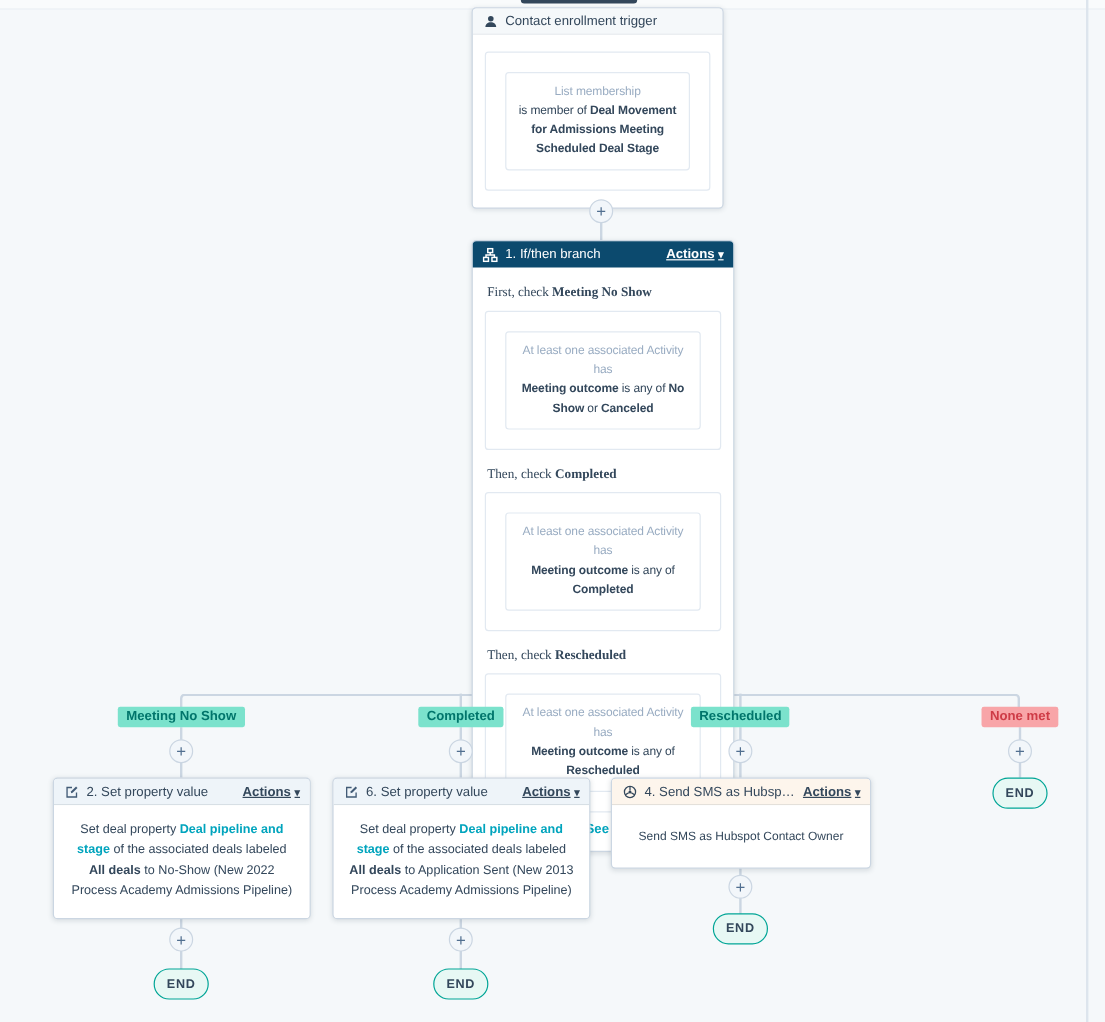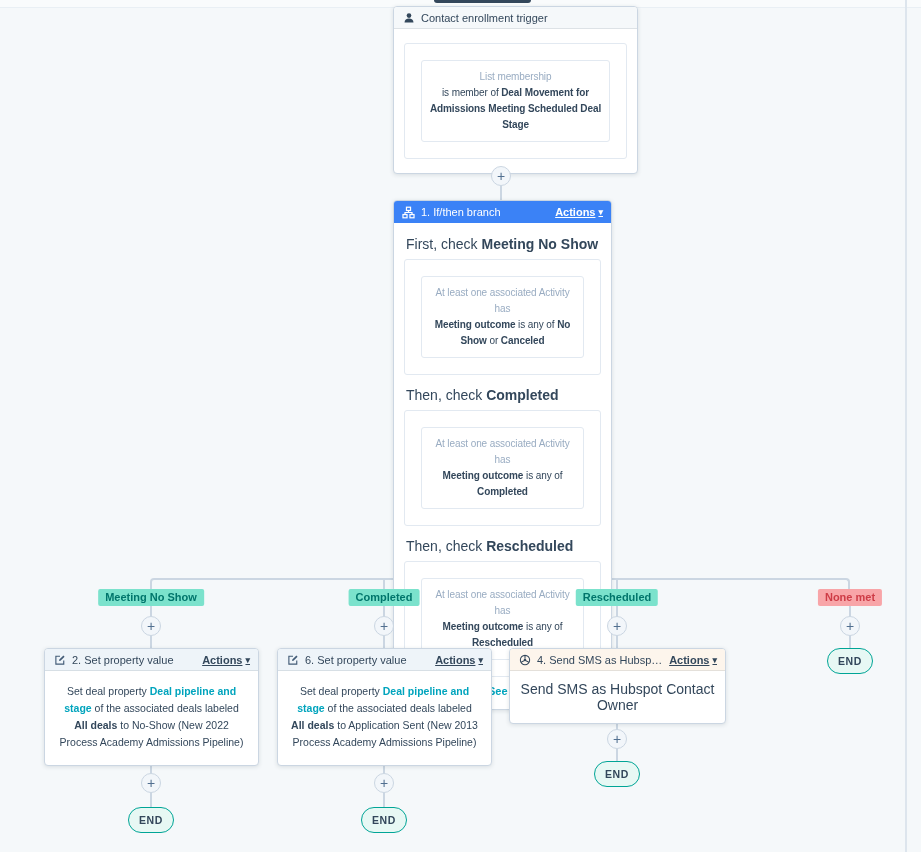--- a/index.html
+++ b/index.html
@@ -29,45 +29,45 @@
     position:absolute;background:#fff;border:1px solid #cbd6e2;border-radius:4px;
     box-shadow:0 1px 4px rgba(45,62,80,0.14);box-sizing:border-box;z-index:2;
   }
   .card-header{
     height:22px;display:flex;align-items:center;gap:6px;padding:0 8px;
     font-size:11px;border-radius:3px 3px 0 0;box-sizing:border-box;
     border-bottom:1px solid rgba(51,71,91,0.12);white-space:nowrap;
   }
   .hd-light{background:#f5f8fa;color:#33475b;}
   .hd-blue{background:#eef4f9;color:#33475b;}
-  .hd-dark{background:#3b82f6;color:#fff;border-bottom:none;}
+  .hd-dark{background:#0c4a6e;color:#fff;border-bottom:none;}
   .hd-warm{background:#fdf5ec;color:#33475b;}
   .hd-title{flex:1;overflow:hidden;text-overflow:ellipsis;}
   .actions{font-weight:700;text-decoration:underline;cursor:pointer;display:flex;align-items:center;gap:3px;}
   .caret{font-size:9px;text-decoration:none;display:inline-block;}
 
   .icon{display:inline-flex;width:13px;height:13px;flex:none;align-items:center;justify-content:center;}
 
   .filter-outer{border:1px solid #e2e9f1;border-radius:3px;padding:16px;}
   .filter-inner{border:1px solid #e2e9f1;border-radius:3px;padding:8px 6px;text-align:center;
     font-size:10px;line-height:16px;letter-spacing:-0.1px;}
   .muted{color:#99acc2;}
   b{font-weight:700;}
 
   .trigger-body{padding:14px 10px;}
   .ifthen-body{padding:14px 10px 12px;}
-  .check-label{font-size:14px;margin:0 2px 7px;line-height:15px;}
+  .check-label{font-size:11px;margin:0 2px 7px;line-height:15px;font-family:Liberation Serif, serif;}
   .section{margin-bottom:13px;}
   .see-less{display:flex;align-items:center;justify-content:center;gap:5px;margin-top:3px;
     color:#00a4bd;font-size:11px;font-weight:700;cursor:pointer;}
 
   .action-body{padding:12px 12px 14px;text-align:center;font-size:10.5px;line-height:17px;}
   .link{color:#00a4bd;font-weight:700;}
   .sms-body{min-height:44px;display:flex;align-items:center;justify-content:center;
-    text-align:center;font-size:14px;padding:4px 10px;}
+    text-align:center;font-size:10px;padding:4px 10px;}
 
   .tag{position:absolute;top:589px;transform:translateX(-50%);z-index:2;
     padding:2px 7px 3px;font-size:11px;font-weight:700;border-radius:2px;white-space:nowrap;}
   .tag-met{background:#7be2cc;color:#00756b;}
   .tag-unmet{background:#f8a5a8;color:#ce3b46;}
 
   .end{position:absolute;transform:translateX(-50%);width:46px;height:26px;z-index:2;
     background:#e7f8f4;border:1.5px solid #00a596;border-radius:13px;
     color:#33475b;font-size:10.5px;font-weight:700;letter-spacing:0.6px;
     display:flex;align-items:center;justify-content:center;box-sizing:border-box;}
@@ -85,21 +85,21 @@
 <div class="stub" style="left:383px;"></div>
 <div class="stub" style="left:616px;"></div>
 <div class="vline" style="left:150px;top:606px;height:42px;"></div>
 <div class="vline" style="left:383px;top:606px;height:42px;"></div>
 <div class="vline" style="left:616px;top:606px;height:42px;"></div>
 <div class="vline" style="left:849px;top:606px;height:42px;"></div>
 <div class="vline" style="left:150px;top:756px;height:52px;"></div>
 <div class="vline" style="left:383px;top:756px;height:52px;"></div>
 <div class="vline" style="left:616px;top:715px;height:47px;"></div>
 
-<div class="card" style="left:393px;top:6px;width:245px;min-height:146px;">
+<div class="card" style="left:393px;top:6px;width:210px;min-height:146px;">
   <div class="card-header hd-light">
     <span class="icon">
       <svg viewBox="0 0 16 16" width="12" height="12" fill="#33475b">
           <circle cx="8" cy="4.8" r="3.1"></circle>
           <path d="M2 14c0-3.4 2.7-5.3 6-5.3s6 1.9 6 5.3z"></path>
         </svg>
     </span>
     <span class="hd-title">Contact enrollment trigger</span>
   </div>
   <div class="trigger-body">

